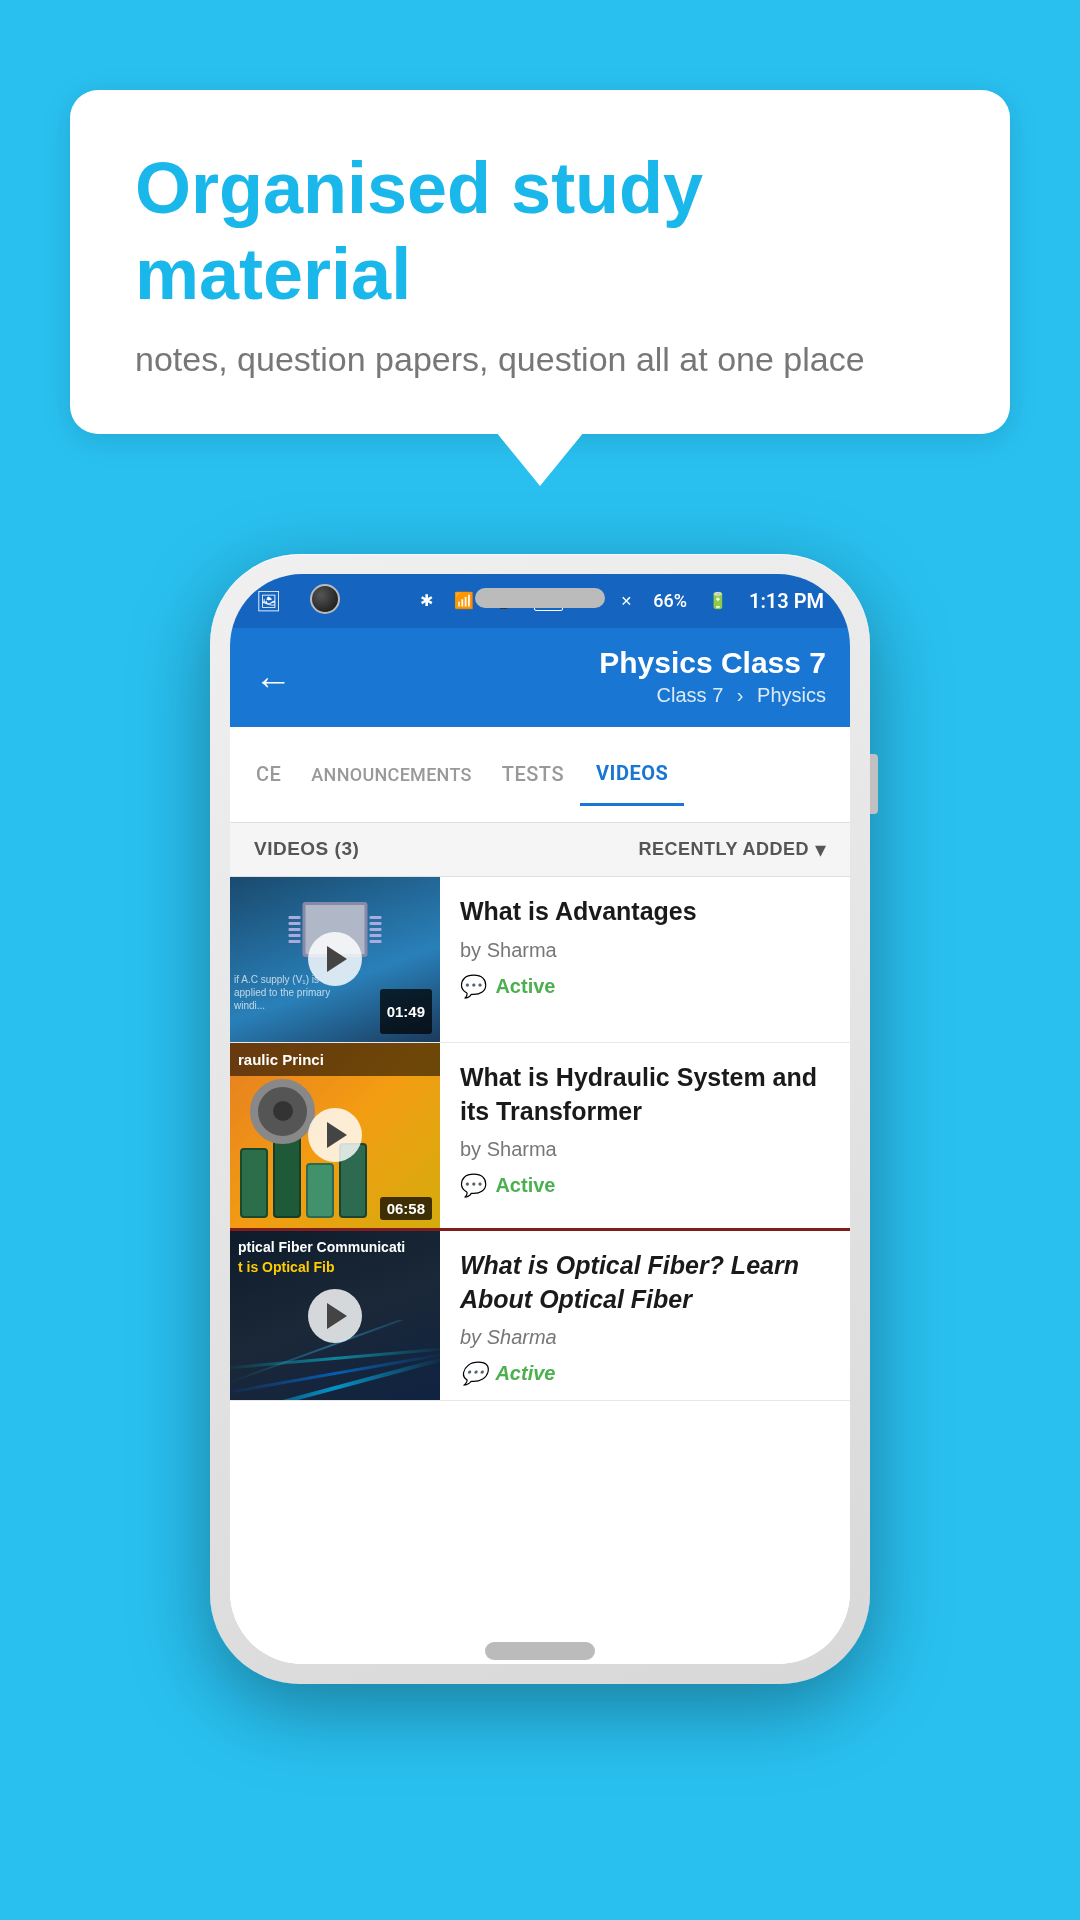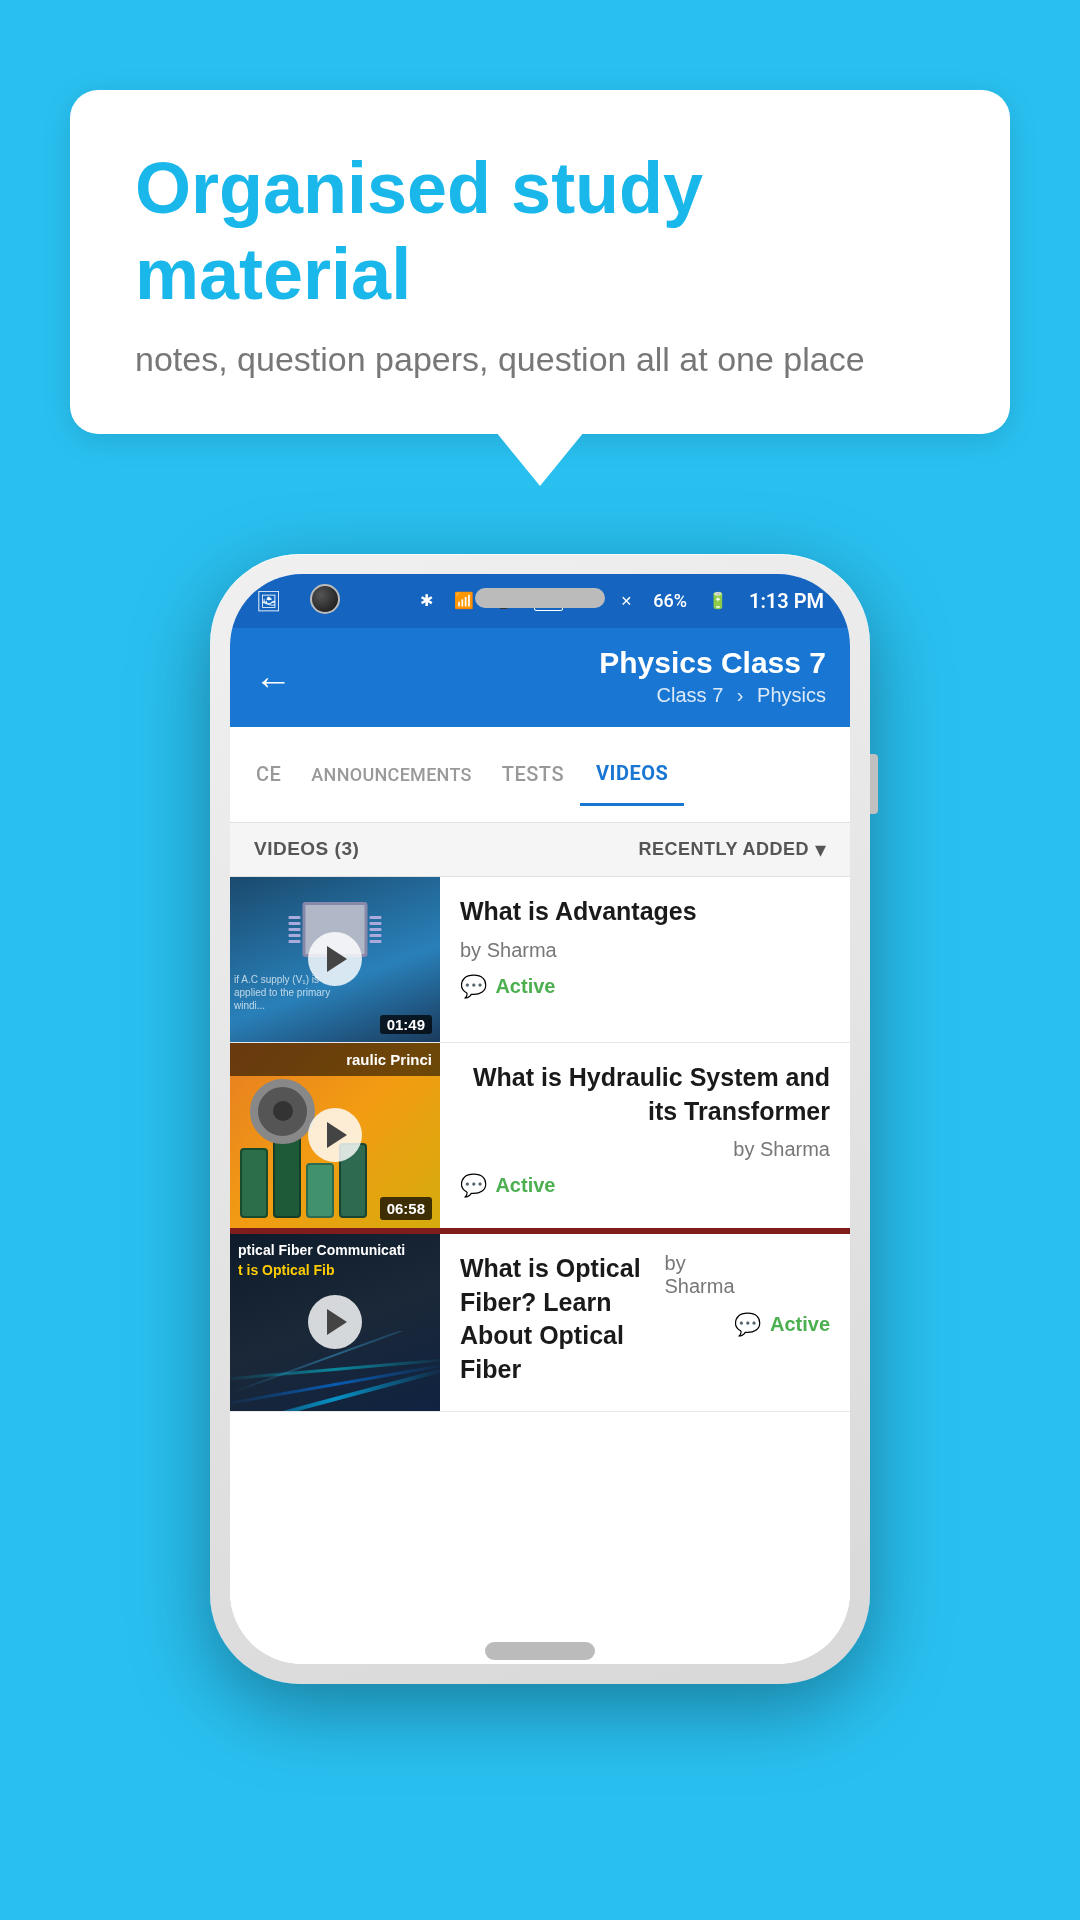--- a/index.html
+++ b/index.html
@@ -230,39 +230,39 @@
                   border-top:13px solid transparent;
                   border-bottom:13px solid transparent;
                   border-left:20px solid #444;
                   margin-left:4px;
                 "></div>
               </div>
 
               <div style="
                 position:absolute;bottom:8px;right:8px;
                 background:rgba(0,0,0,0.72);color:white;
-                font-size:15px;font-weight:600;padding:1px 7px;border-radius:3px;
+                font-size:15px;font-weight:600;padding:14px 7px;border-radius:3px;
                 z-index:6;font-family:Arial,sans-serif;
               ">01:49</div>
             </div>
 
             <div style="
               flex:1;padding:18px 20px 14px 20px;display:flex;flex-direction:column;
             ">
               <div style="font-size:25px;font-weight:600;color:#1a1a1a;line-height:1.35;margin-bottom:10px;font-family:Arial,sans-serif;">What is  Advantages</div>
               <div style="font-size:20px;color:#777;margin-bottom:12px;font-family:Arial,sans-serif;">by Sharma</div>
               <div style="display:flex;align-items:center;gap:8px;">
                 <span style="color:#4caf50;font-size:22px;">💬</span>
                 <span style="font-size:20px;font-weight:600;color:#4caf50;font-family:Arial,sans-serif;">Active</span>
               </div>
             </div>
           </div>
 
           <div style="
-            display:flex;align-items:stretch;border-bottom:6px solid #7f1d1d;min-height:185px;cursor:pointer;text-align:right;
+            display:flex;align-items:stretch;border-bottom:3px solid #7f1d1d;min-height:185px;cursor:pointer;
           ">
 
             <div style="
               width:210px;min-height:185px;position:relative;flex-shrink:0;overflow:hidden;
               background:linear-gradient(135deg,#e67e22 0%,#f39c12 50%,#d4ac0d 100%);
             ">
 
               <div style="
                 position:absolute;top:0;left:0;right:0;
                 background:rgba(0,0,0,0.55);
@@ -361,21 +361,21 @@
                   width:0;height:0;
                   border-top:13px solid transparent;
                   border-bottom:13px solid transparent;
                   border-left:20px solid #444;
                   margin-left:4px;
                 "></div>
               </div>
             </div>
 
             <div style="
-              flex:1;padding:18px 20px 14px 20px;display:flex;flex-direction:row;
+              flex:1;padding:18px 20px 14px 20px;display:flex;flex-direction:column;font-style:italic;
             ">
               <div style="font-size:25px;font-weight:600;color:#1a1a1a;line-height:1.35;margin-bottom:10px;font-family:Arial,sans-serif;">What is Optical Fiber? Learn About Optical Fiber</div>
               <div style="font-size:20px;color:#777;margin-bottom:12px;font-family:Arial,sans-serif;">by Sharma</div>
               <div style="display:flex;align-items:center;gap:8px;">
                 <span style="color:#4caf50;font-size:22px;">💬</span>
                 <span style="font-size:20px;font-weight:600;color:#4caf50;font-family:Arial,sans-serif;">Active</span>
               </div>
             </div>
           </div>
 

